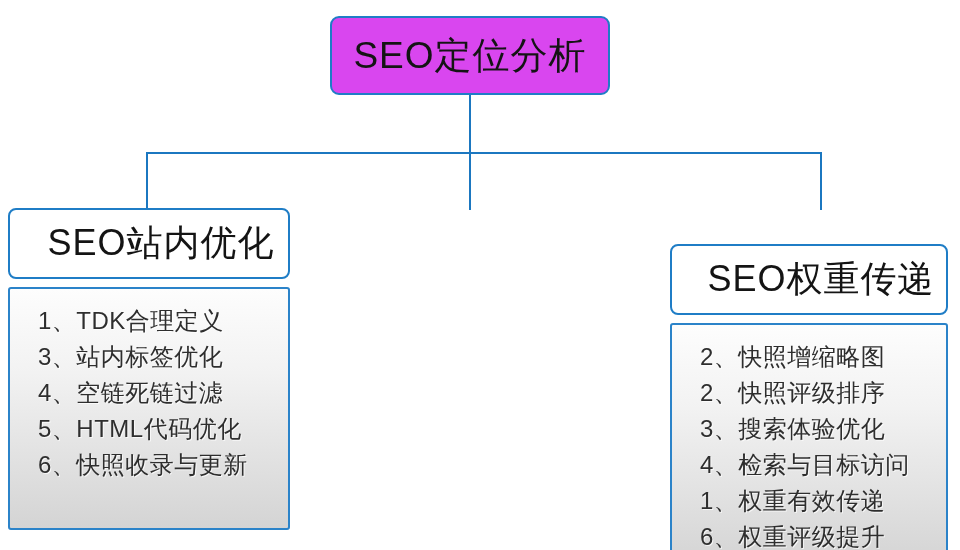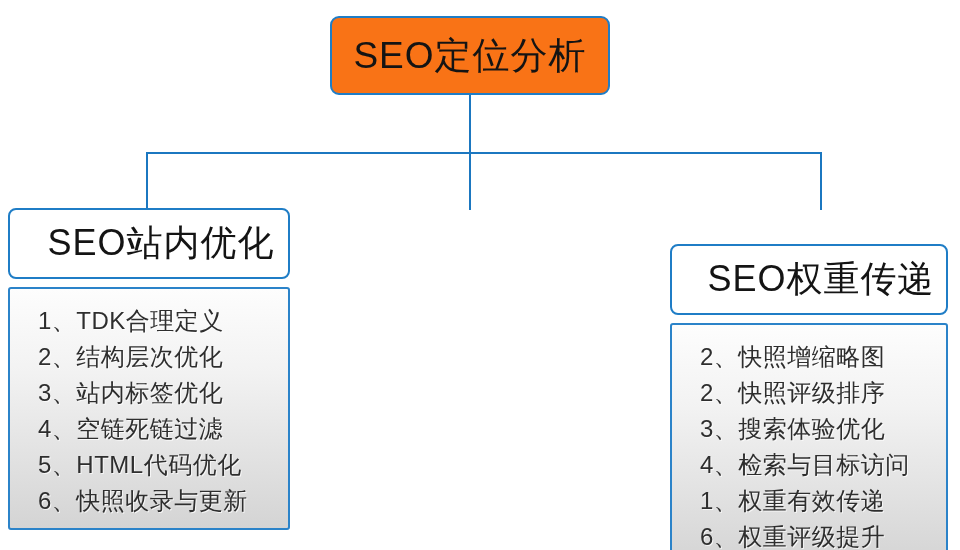--- a/index.html
+++ b/index.html
@@ -23,21 +23,21 @@
   #conn-root-drop   { left: 469px; top: 94px;  height: 60px; }
   #conn-horizontal  { left: 146px; top: 152px; width: 676px; }
   #conn-left-drop   { left: 146px; top: 152px; height: 58px; }
   #conn-mid-drop    { left: 469px; top: 152px; height: 58px; }
   #conn-right-drop  { left: 820px; top: 152px; height: 58px; }
   
   .root-box {
     position: absolute;
     left: 330px; top: 16px;
     width: 280px; height: 79px;
-    background: #f97316;
+    background: #d946ef;
     border: 2px solid #1f7dc6;
     border-radius: 9px;
     display: flex; align-items: center; justify-content: center;
     font-size: 37px;
     color: #141414;
     letter-spacing: 1px;
     white-space: nowrap;
   }
   
   .branch { position: absolute; top: 208px; width: 282px; }
@@ -84,21 +84,20 @@
   <div class="line v" id="conn-left-drop"></div>
   <div class="line v" id="conn-mid-drop"></div>
   <div class="line v" id="conn-right-drop"></div>
 
   <div class="root-box">SEO定位分析</div>
 
   <div class="branch" id="branch-onsite">
     <div class="branch-header">SEO站内优化</div>
     <div class="branch-list">
       <div class="list-item">1、TDK合理定义</div>
-      <div class="list-item">2、结构层次优化</div>
       <div class="list-item">3、站内标签优化</div>
       <div class="list-item">4、空链死链过滤</div>
       <div class="list-item">5、HTML代码优化</div>
       <div class="list-item">6、快照收录与更新</div>
     </div>
   </div>
 
 
   <div class="branch" id="branch-weight">
     <div class="branch-header">SEO权重传递</div>

